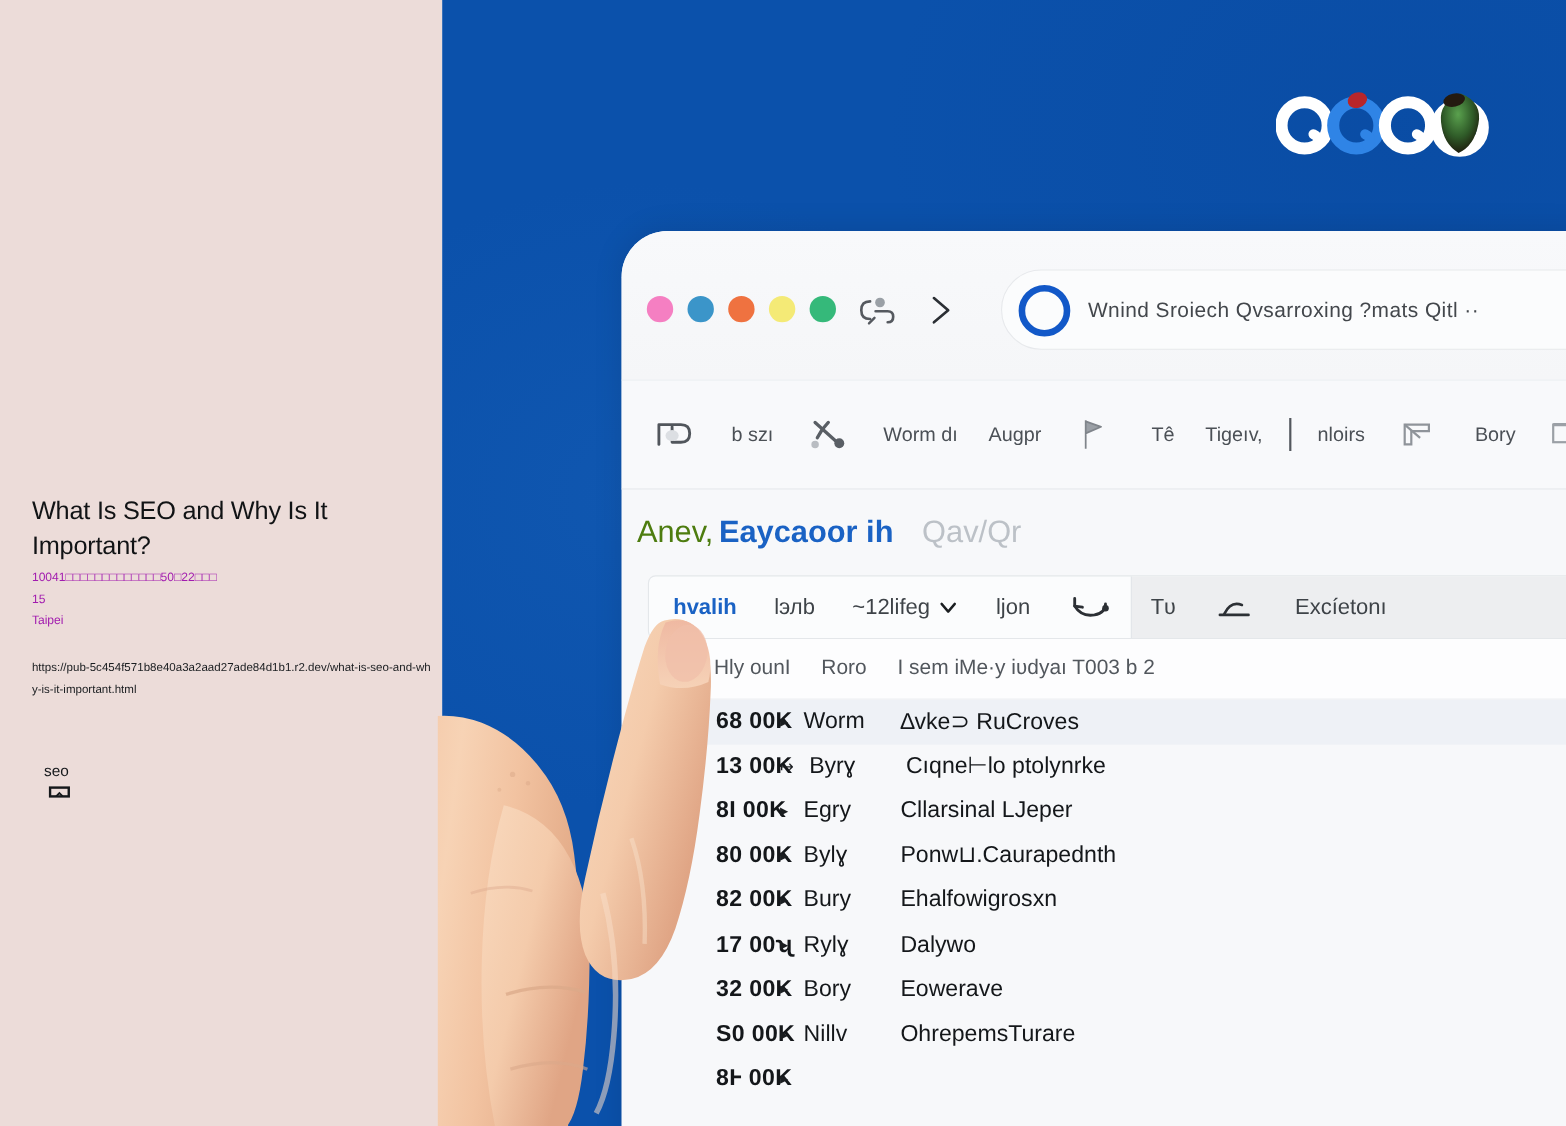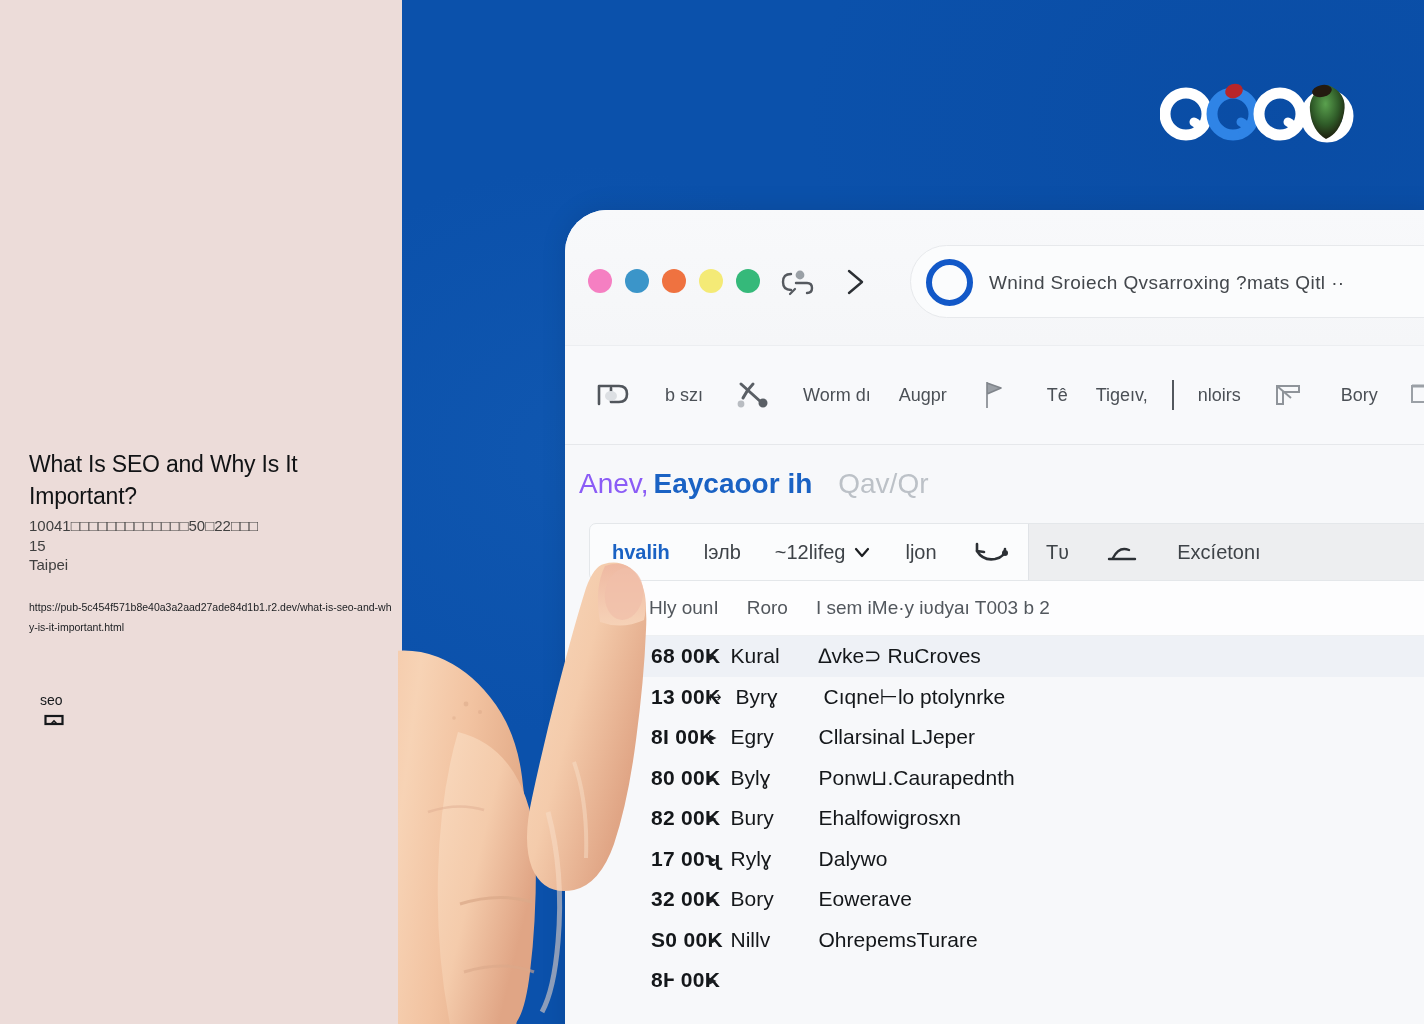--- a/index.html
+++ b/index.html
@@ -28,21 +28,21 @@
     font-size:23px; line-height:32px;
     color:#111315; font-weight:400;
     letter-spacing:-0.2px;
   }
   .lp-keyword {
     margin-top:11px;
     font-size:18px; line-height:22px; color:#15181b;
   }
   .lp-meta {
     margin-top:4px;
-    font-size:15px; line-height:19.5px; color:#404040;
+    font-size:11px; line-height:19.5px; color:#a21caf;
   }
   .lp-meta div { white-space:nowrap; }
   .lp-url {
     margin-top:22px;
     font-size:10.5px; line-height:20px; color:#1a1d20;
     word-break:break-all;
     width:364px;
   }
   .lp-tag {
     position:absolute; left:40px; top:692px;
@@ -160,21 +160,21 @@
 
   
   .headline {
     position:absolute; left:0; top:235px; right:0; height:78px;
     display:flex; align-items:center;
     padding-left:14px;
     font-size:28px;
     white-space:nowrap;
     filter:blur(.25px);
   }
-  .hl-a { color:#8b5cf6; }
+  .hl-a { color:#4d7c0f; }
   .hl-b { color:#1a62c4; font-weight:700; margin-left:5px; }
   .hl-c { color:#bcc1c7; margin-left:26px;text-align:center; }
 
   
   .filterbar {
     position:absolute; left:24px; top:313px;
     width:858px; height:58px;
     background:#fbfcfd;
     border:1.5px solid #e4e7ea;
     border-radius:7px;
@@ -411,21 +411,21 @@
       </span>
       <span class="ch-item">Hly ounI</span>
       <span class="ch-item">Roro</span>
       <span class="ch-item">I sem iMe·y iʋdyaı T003 b 2</span>
     </div>
 
     <div class="table">
       <div class="trow hi">
         <span class="td-num">68 00K</span>
         <span class="td-arrow">▸</span>
-        <span class="td-b">Kural</span>
+        <span class="td-b">Worm</span>
         <span class="td-c">∆vke⊃  RuCroves</span>
       </div>
       <div class="trow">
         <span class="td-num">13 00K</span>
         <span class="td-arrow">↦</span>
         <span class="td-b">Byrɣ</span>
         <span class="td-c">Cıqne⊢lo ptolynrke</span>
       </div>
       <div class="trow">
         <span class="td-num">8I 00K</span>

